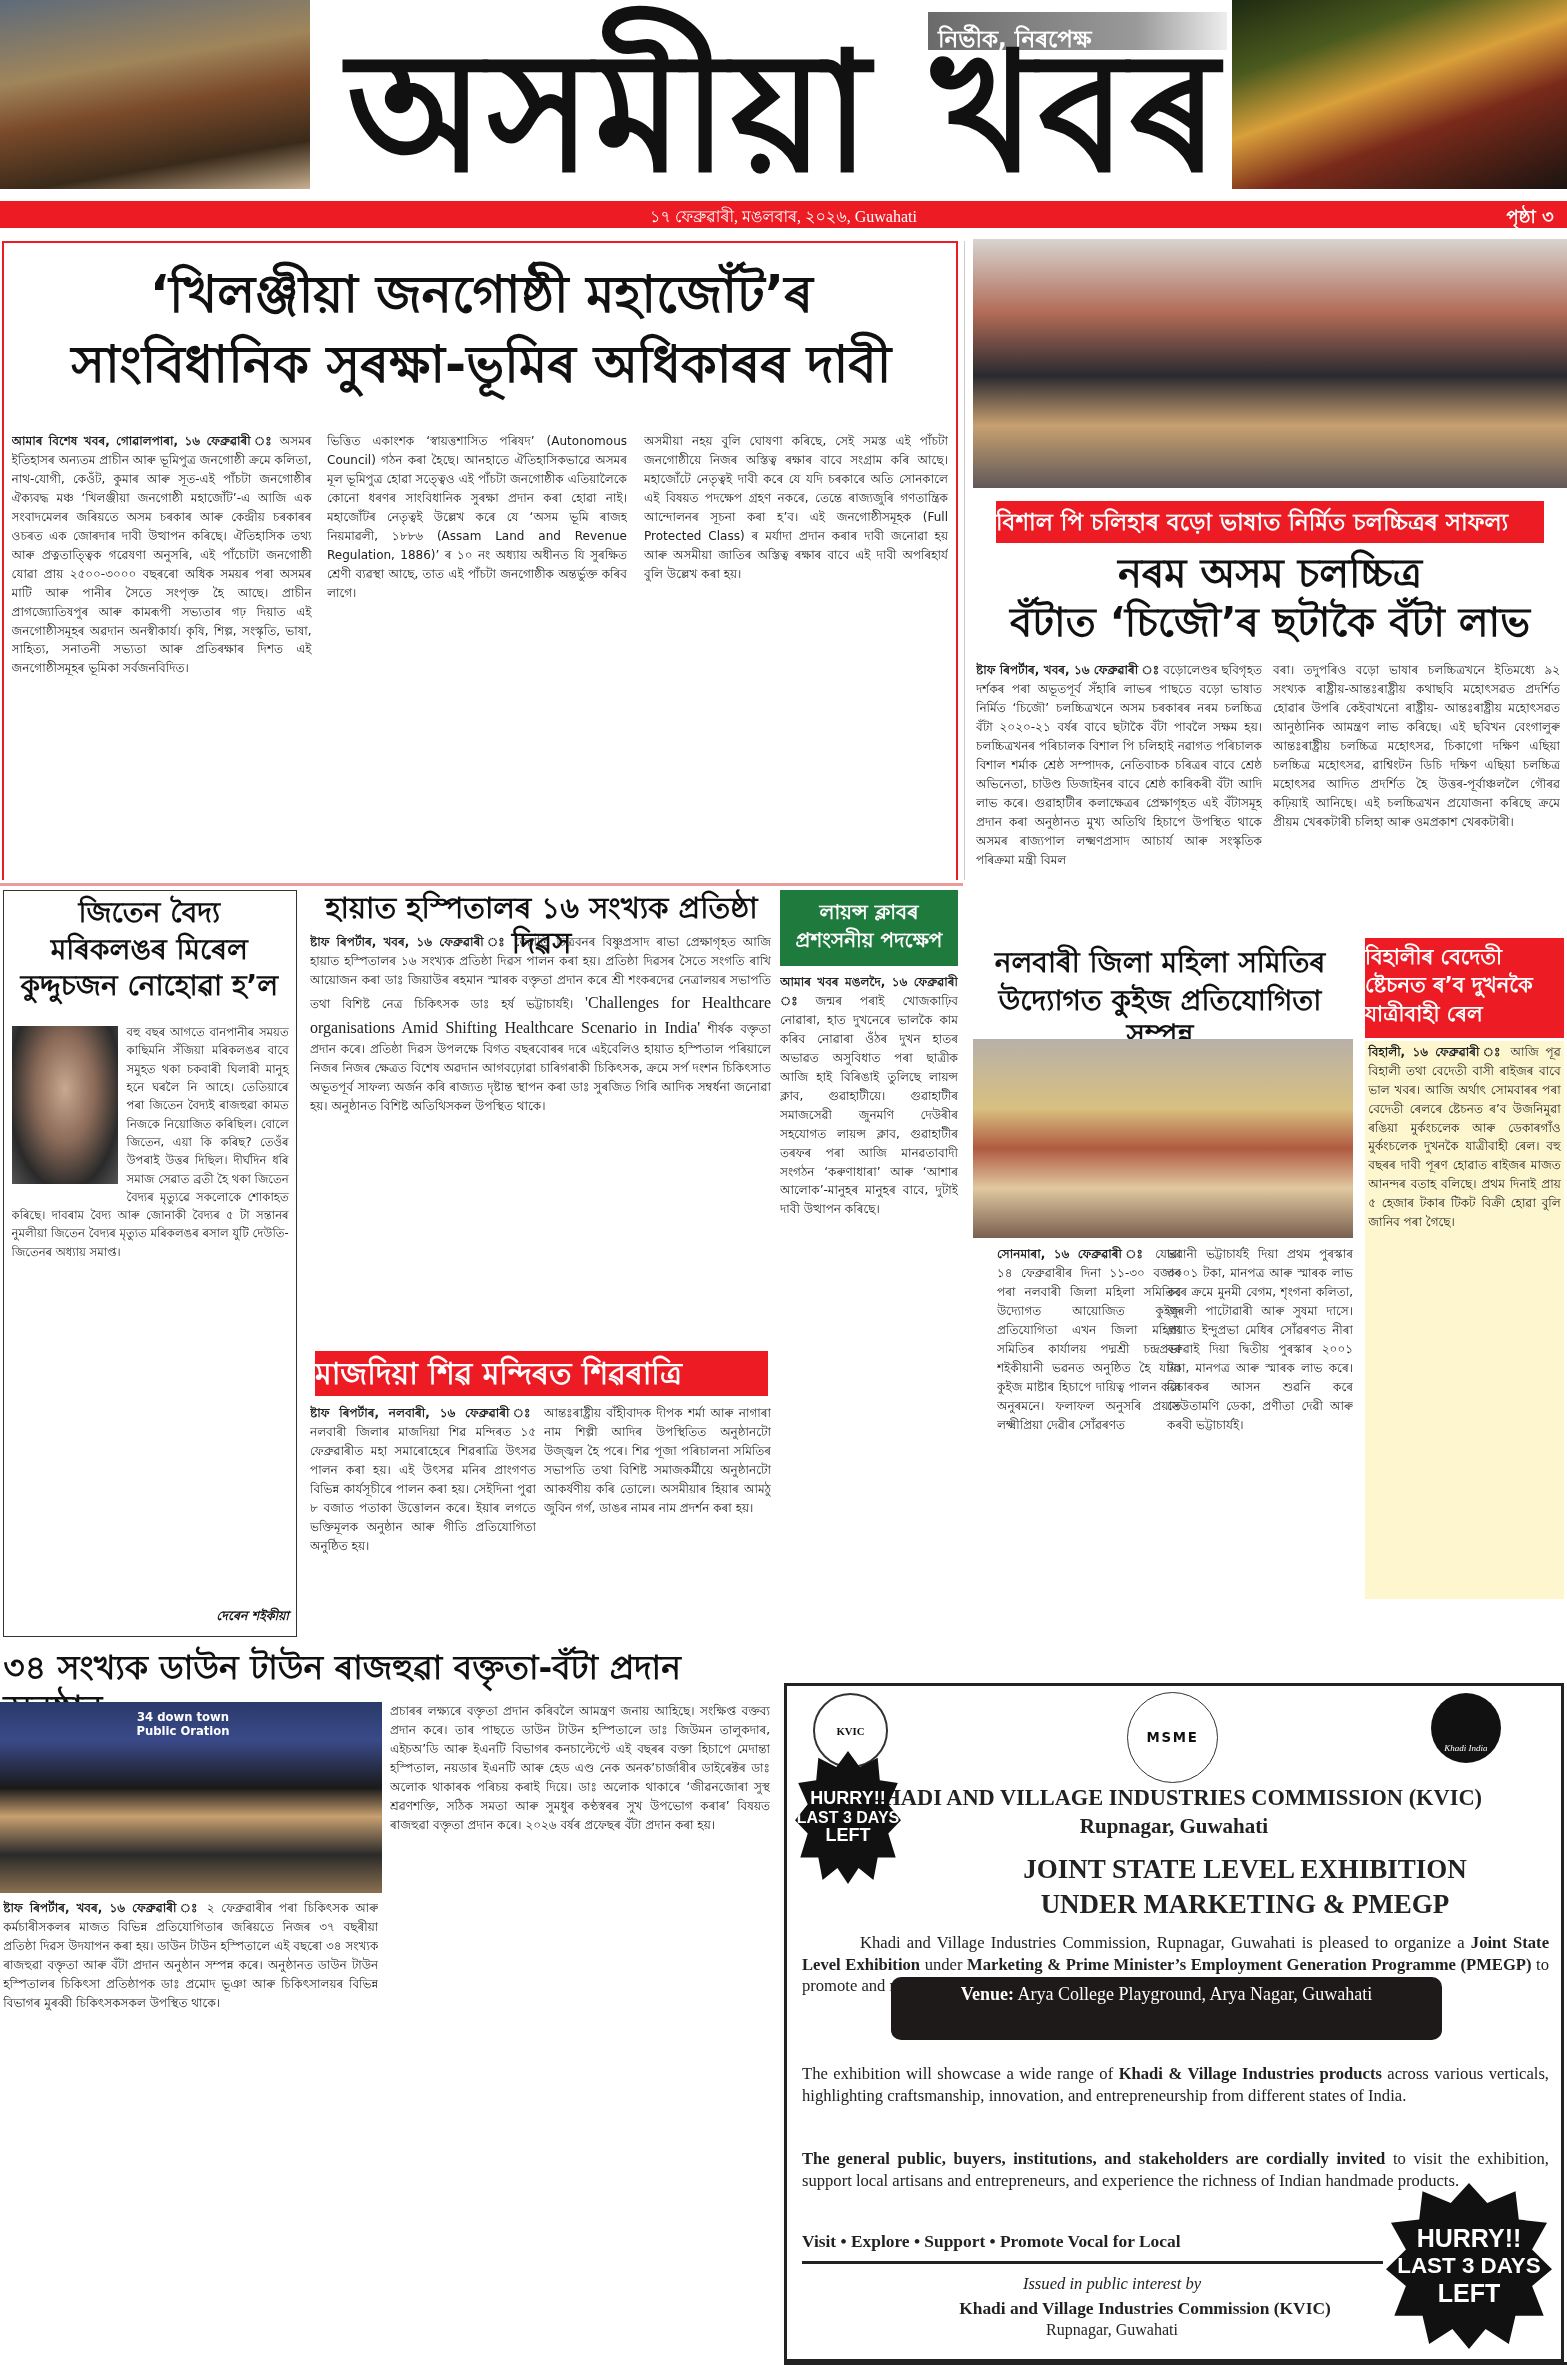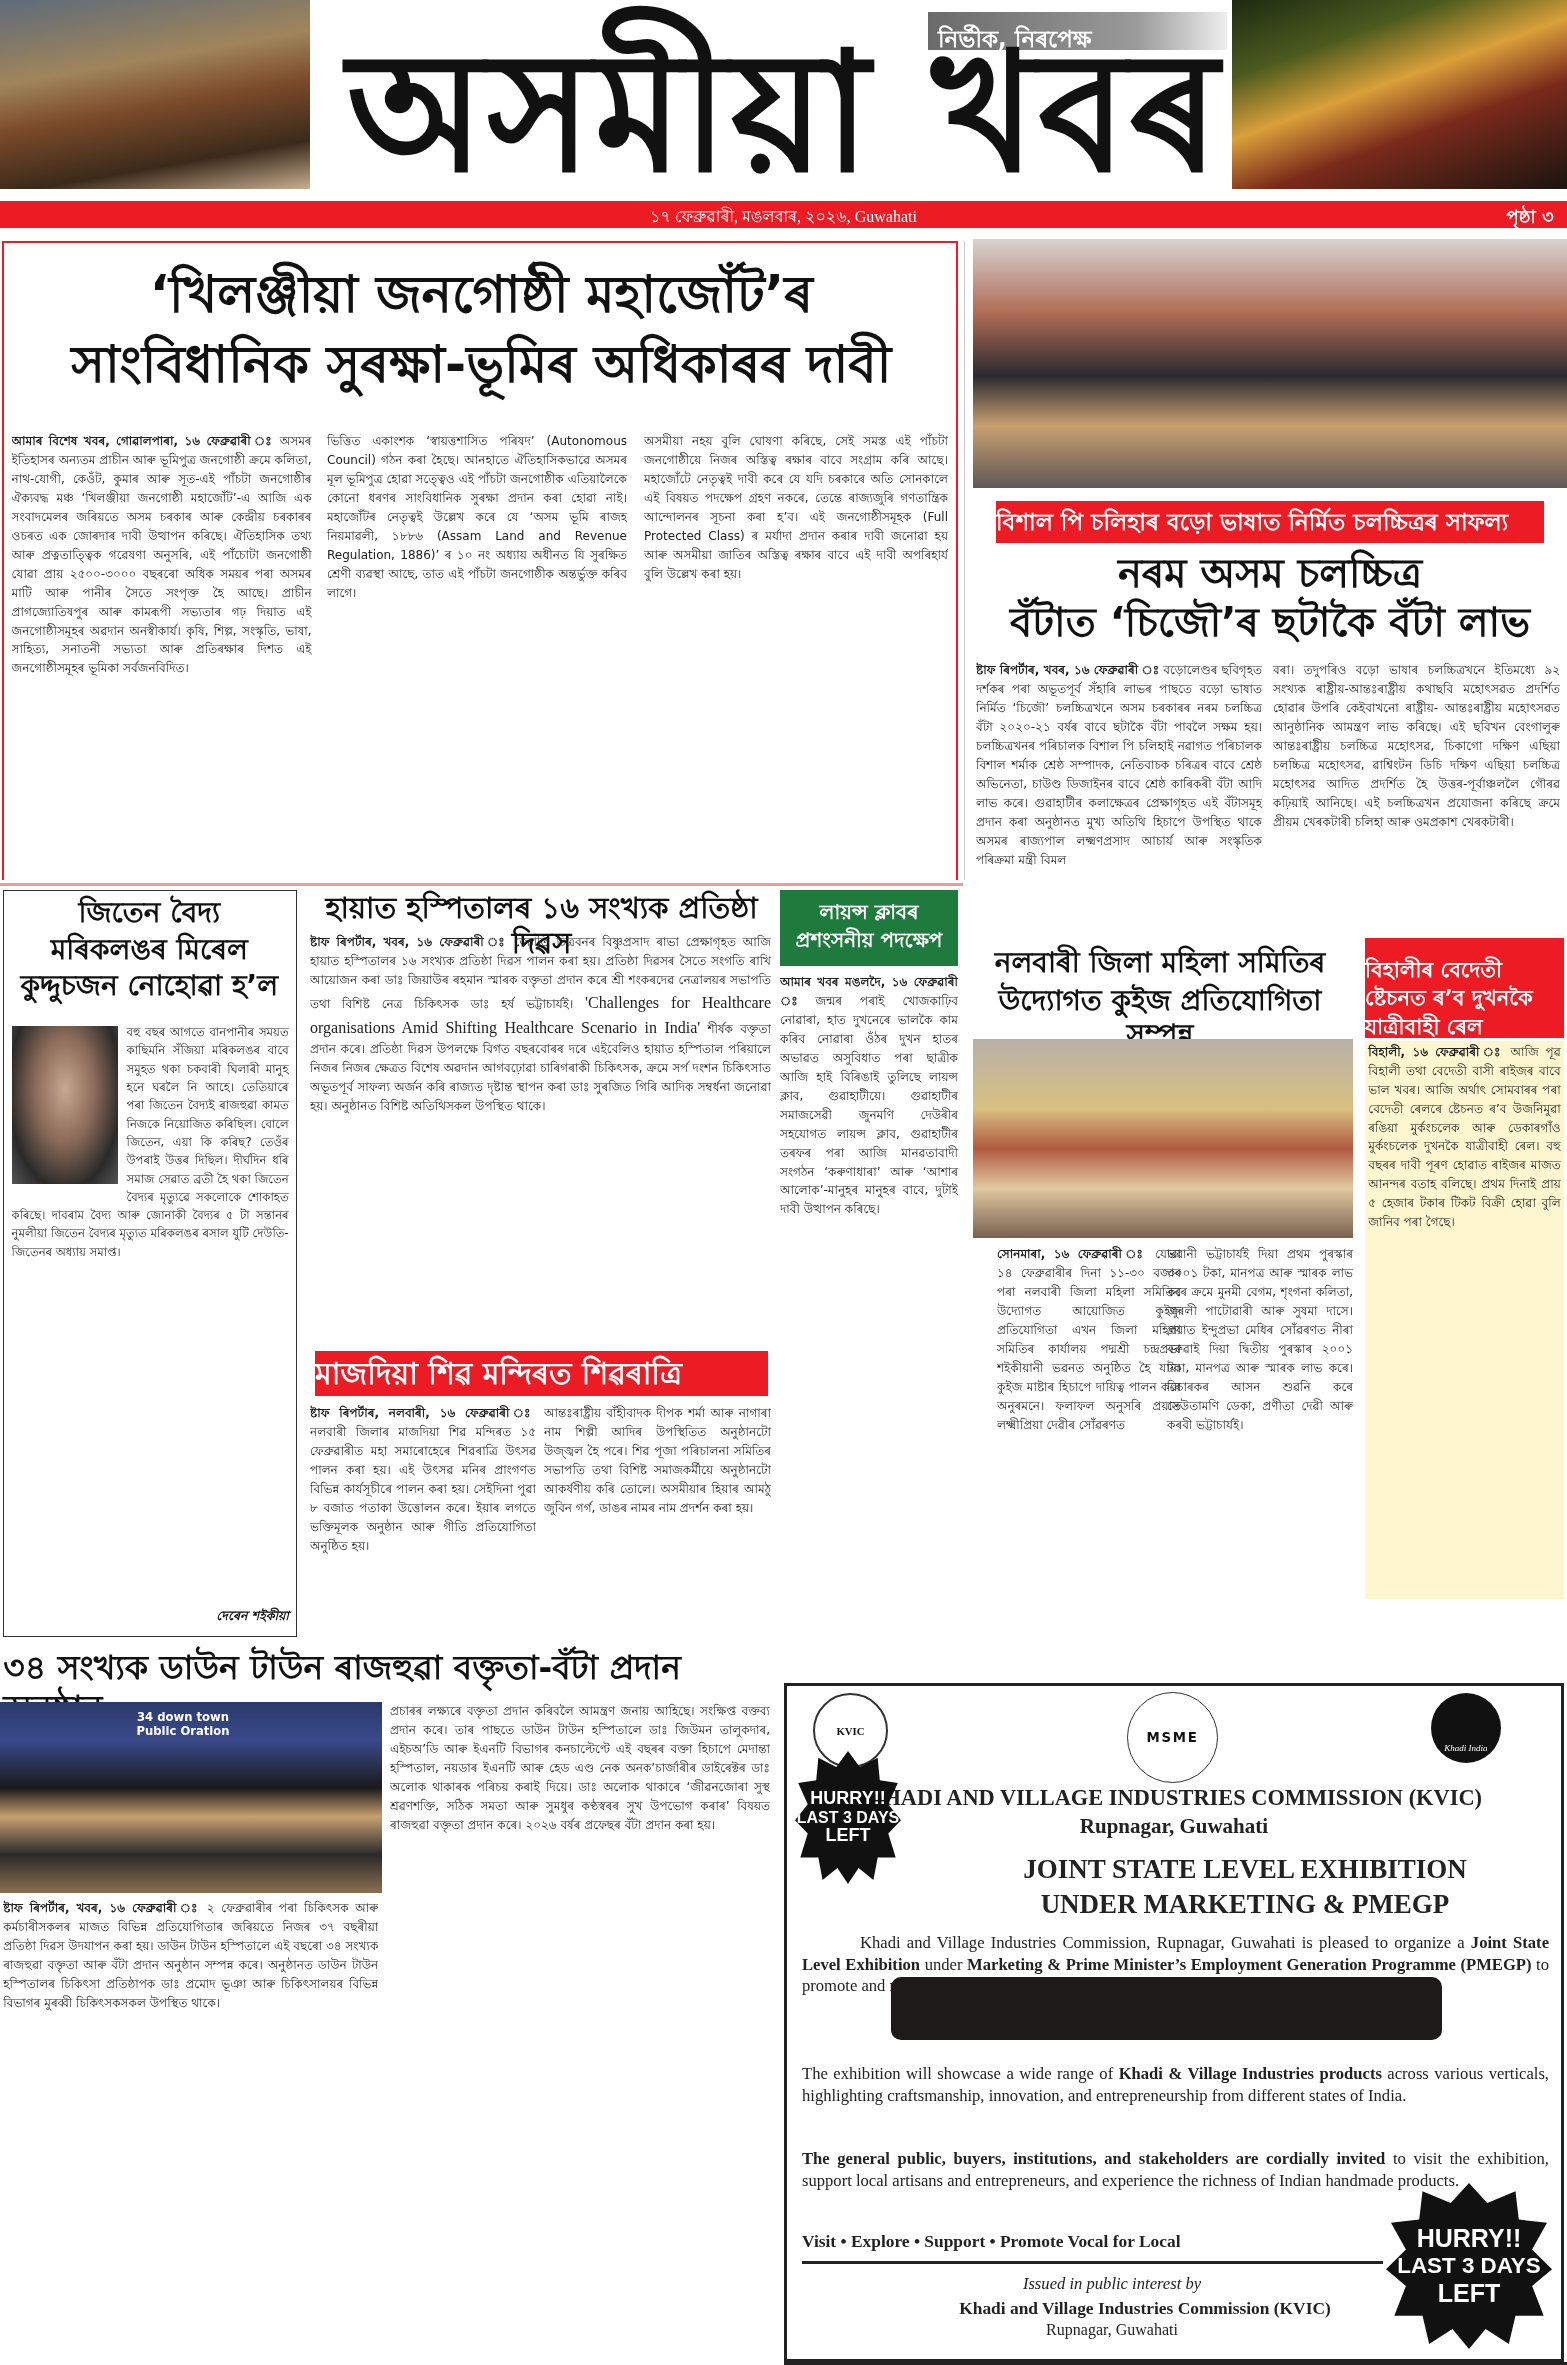--- a/index.html
+++ b/index.html
@@ -105,21 +105,21 @@
 <div class="abs hl" style="left:969px;top:984px;width:382px;font-size:28px;">উদ্যোগত কুইজ প্ৰতিযোগিতা সম্পন্ন</div>
 <div class="abs photo women" style="left:973px;top:1039px;width:380px;height:199px;"></div>
 <div class="col body-text" style="left:973px;top:1245px;width:184px;height:349px;margin-left:24px;">
   <span class="byline">সোনমাৰা, ১৬ ফেব্ৰুৱাৰী ঃ</span>
   <span>যোৱা ১৪ ফেব্ৰুৱাৰীৰ দিনা ১১-৩০ বজাৰ পৰা নলবাৰী জিলা মহিলা সমিতিৰ উদ্যোগত আয়োজিত কুইজ প্ৰতিযোগিতা এখন জিলা মহিলা সমিতিৰ কাৰ্যালয় পদ্মশ্ৰী চন্দ্ৰপ্ৰভা শইকীয়ানী ভৱনত অনুষ্ঠিত হৈ যায়। কুইজ মাষ্টাৰ হিচাপে দায়িত্ব পালন কৰে অনুৰমনে। ফলাফল অনুসৰি প্ৰয়াত লক্ষ্মীপ্ৰিয়া দেৱীৰ সোঁৱৰণত</span>
 </div>
 <div class="col body-text" style="left:1167px;top:1245px;width:186px;height:349px;">
   <span>ভৱানী ভট্টাচাৰ্যই দিয়া প্ৰথম পুৰস্কাৰ ৩০০১ টকা, মানপত্ৰ আৰু স্মাৰক লাভ কৰে ক্ৰমে মুনমী বেগম, শৃংগনা কলিতা, জুৰলী পাটোৱাৰী আৰু সুষমা দাসে। প্ৰয়াত ইন্দুপ্ৰভা মেধিৰ সোঁৱৰণত নীৰা বৰুৱাই দিয়া দ্বিতীয় পুৰস্কাৰ ২০০১ টকা, মানপত্ৰ আৰু স্মাৰক লাভ কৰে। বিচাৰকৰ আসন শুৱনি কৰে সেউতামণি ডেকা, প্ৰণীতা দেৱী আৰু কৰবী ভট্টাচাৰ্যই।</span>
 </div>
 
-<div class="abs red-box" style="left:1365px;top:938px;width:199px;height:100px;font-size:21px;line-height:1.35;padding-top:18px;">বিহালীৰ বেদেতী ষ্টেচনত ৰ’ব দুখনকৈ যাত্ৰীবাহী ৰেল</div>
+<div class="abs red-box" style="left:1365px;top:938px;width:199px;height:100px;font-size:21px;line-height:1.35;padding-top:5px;">বিহালীৰ বেদেতী ষ্টেচনত ৰ’ব দুখনকৈ যাত্ৰীবাহী ৰেল</div>
 <div class="col body-text" style="left:1365px;top:1041px;width:199px;height:558px;background:#fdf6cf;padding:1.7px 3.3px;">
   <span class="byline">বিহালী, ১৬ ফেব্ৰুৱাৰী ঃ</span>
   <span>আজি পূৱ বিহালী তথা বেদেতী বাসী ৰাইজৰ বাবে ভাল খবৰ। আজি অৰ্থাৎ সোমবাৰৰ পৰা বেদেতী ৰেলৰে ষ্টেচনত ৰ’ব উজনিমুৱা ৰঙিয়া মুৰ্কংচলেক আৰু ডেকাৰগাঁও মুৰ্কংচলেক দুখনকৈ যাত্ৰীবাহী ৰেল। বহু বছৰৰ দাবী পূৰণ হোৱাত ৰাইজৰ মাজত আনন্দৰ বতাহ বলিছে। প্ৰথম দিনাই প্ৰায় ৫ হেজাৰ টকাৰ টিকট বিক্ৰী হোৱা বুলি জানিব পৰা গৈছে।</span>
 </div>
 
 <div class="abs hl" style="left:0;top:1648px;width:772px;font-size:33px;text-align:left;padding-left:3.3px;">৩৪ সংখ্যক ডাউন টাউন ৰাজহুৱা বক্তৃতা-বঁটা প্ৰদান অনুষ্ঠান</div>
 <div class="abs photo stage" style="left:0;top:1702px;width:382px;height:191px;">
   <span class="abs" style="left:125px;top:8.3px;width:116px;color:#fff;font-size:11.6px;font-weight:bold;text-align:center;">34 down town Public Oration</span>
 </div>
 <div class="col body-text" style="left:3.3px;top:1899px;width:375px;height:465px;">
@@ -152,20 +152,21 @@
 </div>
 
 <div class="abs ad" style="left:946px;top:1854px;width:598px;text-align:center;font-size:27px;font-weight:bold;">JOINT STATE LEVEL EXHIBITION</div>
 <div class="abs ad" style="left:946px;top:1889px;width:598px;text-align:center;font-size:27px;font-weight:bold;">UNDER MARKETING &amp; PMEGP</div>
 
 <div class="abs ad" style="left:802px;top:1932px;width:747px;font-size:16.6px;line-height:1.3;text-align:justify;text-indent:58px;">
   <span>Khadi and Village Industries Commission, Rupnagar, Guwahati is pleased to organize a </span><b>Joint State Level Exhibition</b><span> under </span><b>Marketing &amp; Prime Minister’s Employment Generation Programme (PMEGP)</b><span> to promote and market products of artisans and entrepreneurs from across the country.</span>
 </div>
 
 <div class="abs ad" style="left:891px;top:1977px;width:551px;height:63px;background:#1e1a1a;color:#fff;border-radius:10px;text-align:center;font-size:18px;line-height:1.5;padding-top:4.2px;">
+  <div><b>Venue:</b> <span>Arya College Playground, Arya Nagar, Guwahati</span></div>
 </div>
 
 <div class="abs ad" style="left:802px;top:2063px;width:747px;font-size:16.6px;line-height:1.3;text-align:justify;">
   <span>The exhibition will showcase a wide range of </span><b>Khadi &amp; Village Industries products</b><span> across various verticals, highlighting craftsmanship, innovation, and entrepreneurship from different states of India.</span>
 </div>
 
 <div class="abs ad" style="left:802px;top:2148px;width:747px;font-size:16.6px;line-height:1.3;text-align:justify;">
   <b>The general public, buyers, institutions, and stakeholders are cordially invited</b><span> to visit the exhibition, support local artisans and entrepreneurs, and experience the richness of Indian handmade products.</span>
 </div>
 

